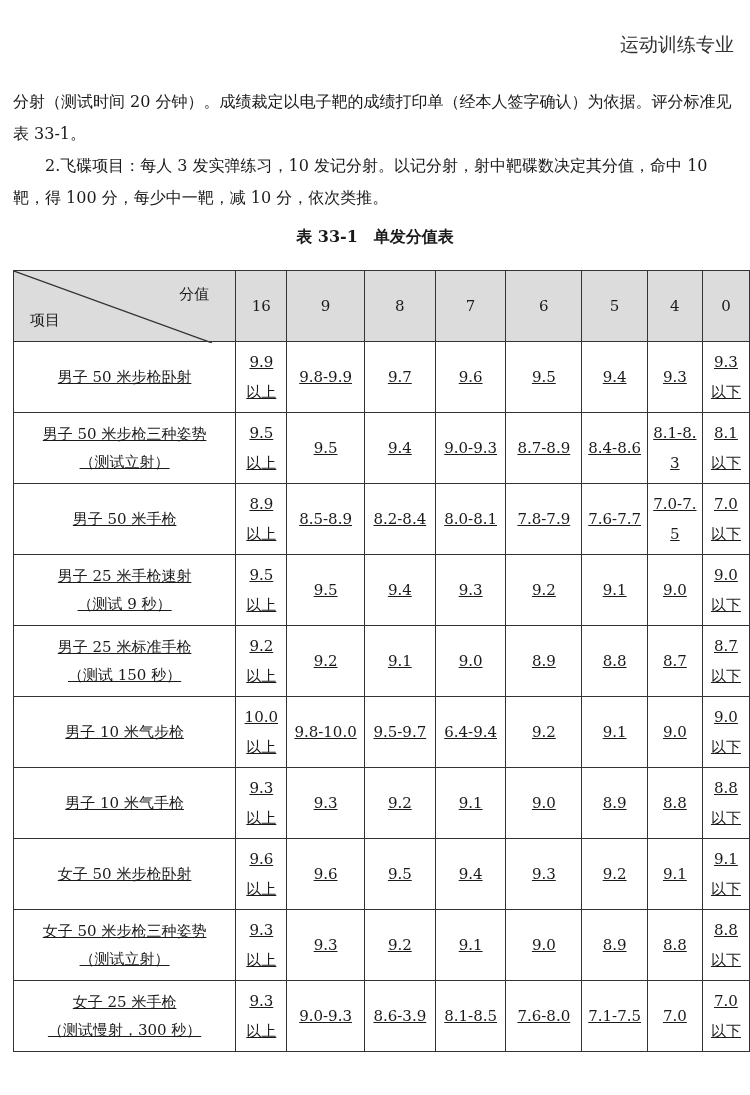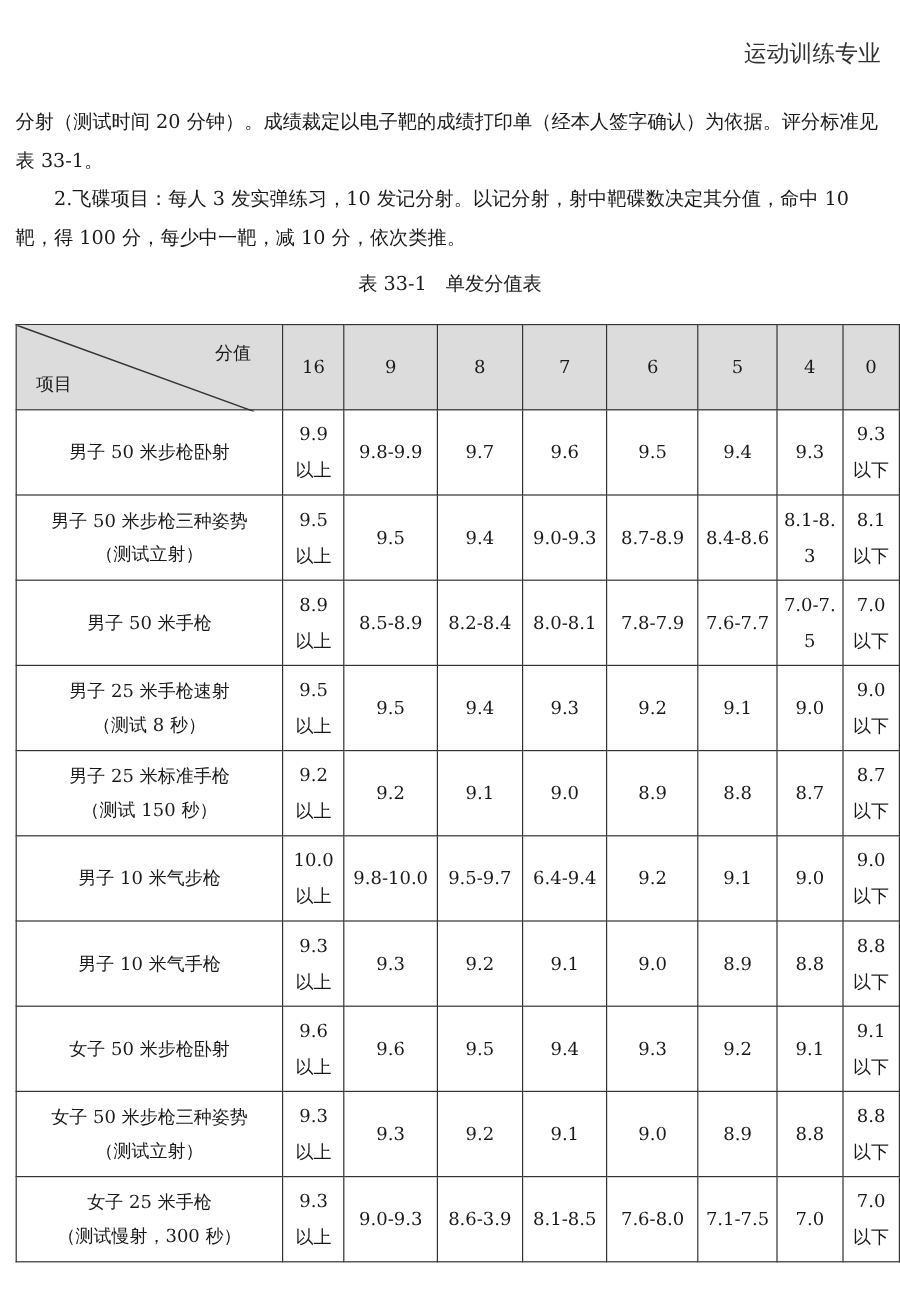--- a/index.html
+++ b/index.html
@@ -3,33 +3,33 @@
 <meta charset="utf-8">
 <style>
   html, body { margin: 0; padding: 0; background: #ffffff; }
   body { width: 750px; height: 1095px; position: relative; overflow: hidden;
          font-family: "DejaVu Serif", "Liberation Serif", serif; color: #1a1a1a; }
   .header-right { position: absolute; top: 32px; right: 16px; font-size: 19px; color: #333; }
   .para { position: absolute; left: 13px; width: 724px; font-size: 16px; line-height: 32px; margin-top: 12px; }
   .p1 { top: 74px; }
   .p2 { top: 138px; text-indent: 32px; }
   .caption { position: absolute; top: 227px; left: 0; width: 750px; text-align: center;
-             font-size: 16px; font-weight: normal; }
+             font-size: 16px; font-weight: bold; }
   table { position: absolute; top: 270px; left: 13px; border-collapse: collapse;
           font-size: 15px; }
   td, th { border: 1.5px solid #333; text-align: center; vertical-align: middle; padding: 0;
            font-weight: normal; line-height: 30px; }
   thead th { background: #dcdcdc; height: 70px; }
   .diag { position: relative; width: 197px; padding-left: 32px; }
   .diag svg { position: absolute; left: 0; top: 0; }
   .diag .lbl-top { position: absolute; right: 26px; top: 8px; }
   .diag .lbl-bot { position: absolute; left: 16px; bottom: 6px; }
   .item { line-height: 28px; }
   .cell-stack { line-height: 30px; }
-  tbody tr { height: 71px; }
+  tbody tr { height: 71px; text-decoration: underline; }
 </style>
 </head>
 <body>
 
 <div class="header-right">运动训练专业</div>
 <div class="para p1">分射（测试时间 20 分钟）。成绩裁定以电子靶的成绩打印单（经本人签字确认）为依据。评分标准见表 33-1。</div>
 <div class="para p2">2.飞碟项目：每人 3 发实弹练习，10 发记分射。以记分射，射中靶碟数决定其分值，命中 10 靶，得 100 分，每少中一靶，减 10 分，依次类推。</div>
 <div class="caption">表 33-1　单发分值表</div>
 
 <table>
@@ -156,21 +156,21 @@
           <div>5</div>
         </td>
         <td class="cell-stack">
           <div>7.0</div>
           <div>以下</div>
         </td>
       </tr>
       <tr>
         <td class="item">
           <div>男子 25 米手枪速射</div>
-          <div>（测试 8 秒）</div>
+          <div>（测试 9 秒）</div>
         </td>
         <td class="cell-stack">
           <div>9.5</div>
           <div>以上</div>
         </td>
         <td class="cell-stack">
           <div>9.5</div>
         </td>
         <td class="cell-stack">
           <div>9.4</div>

